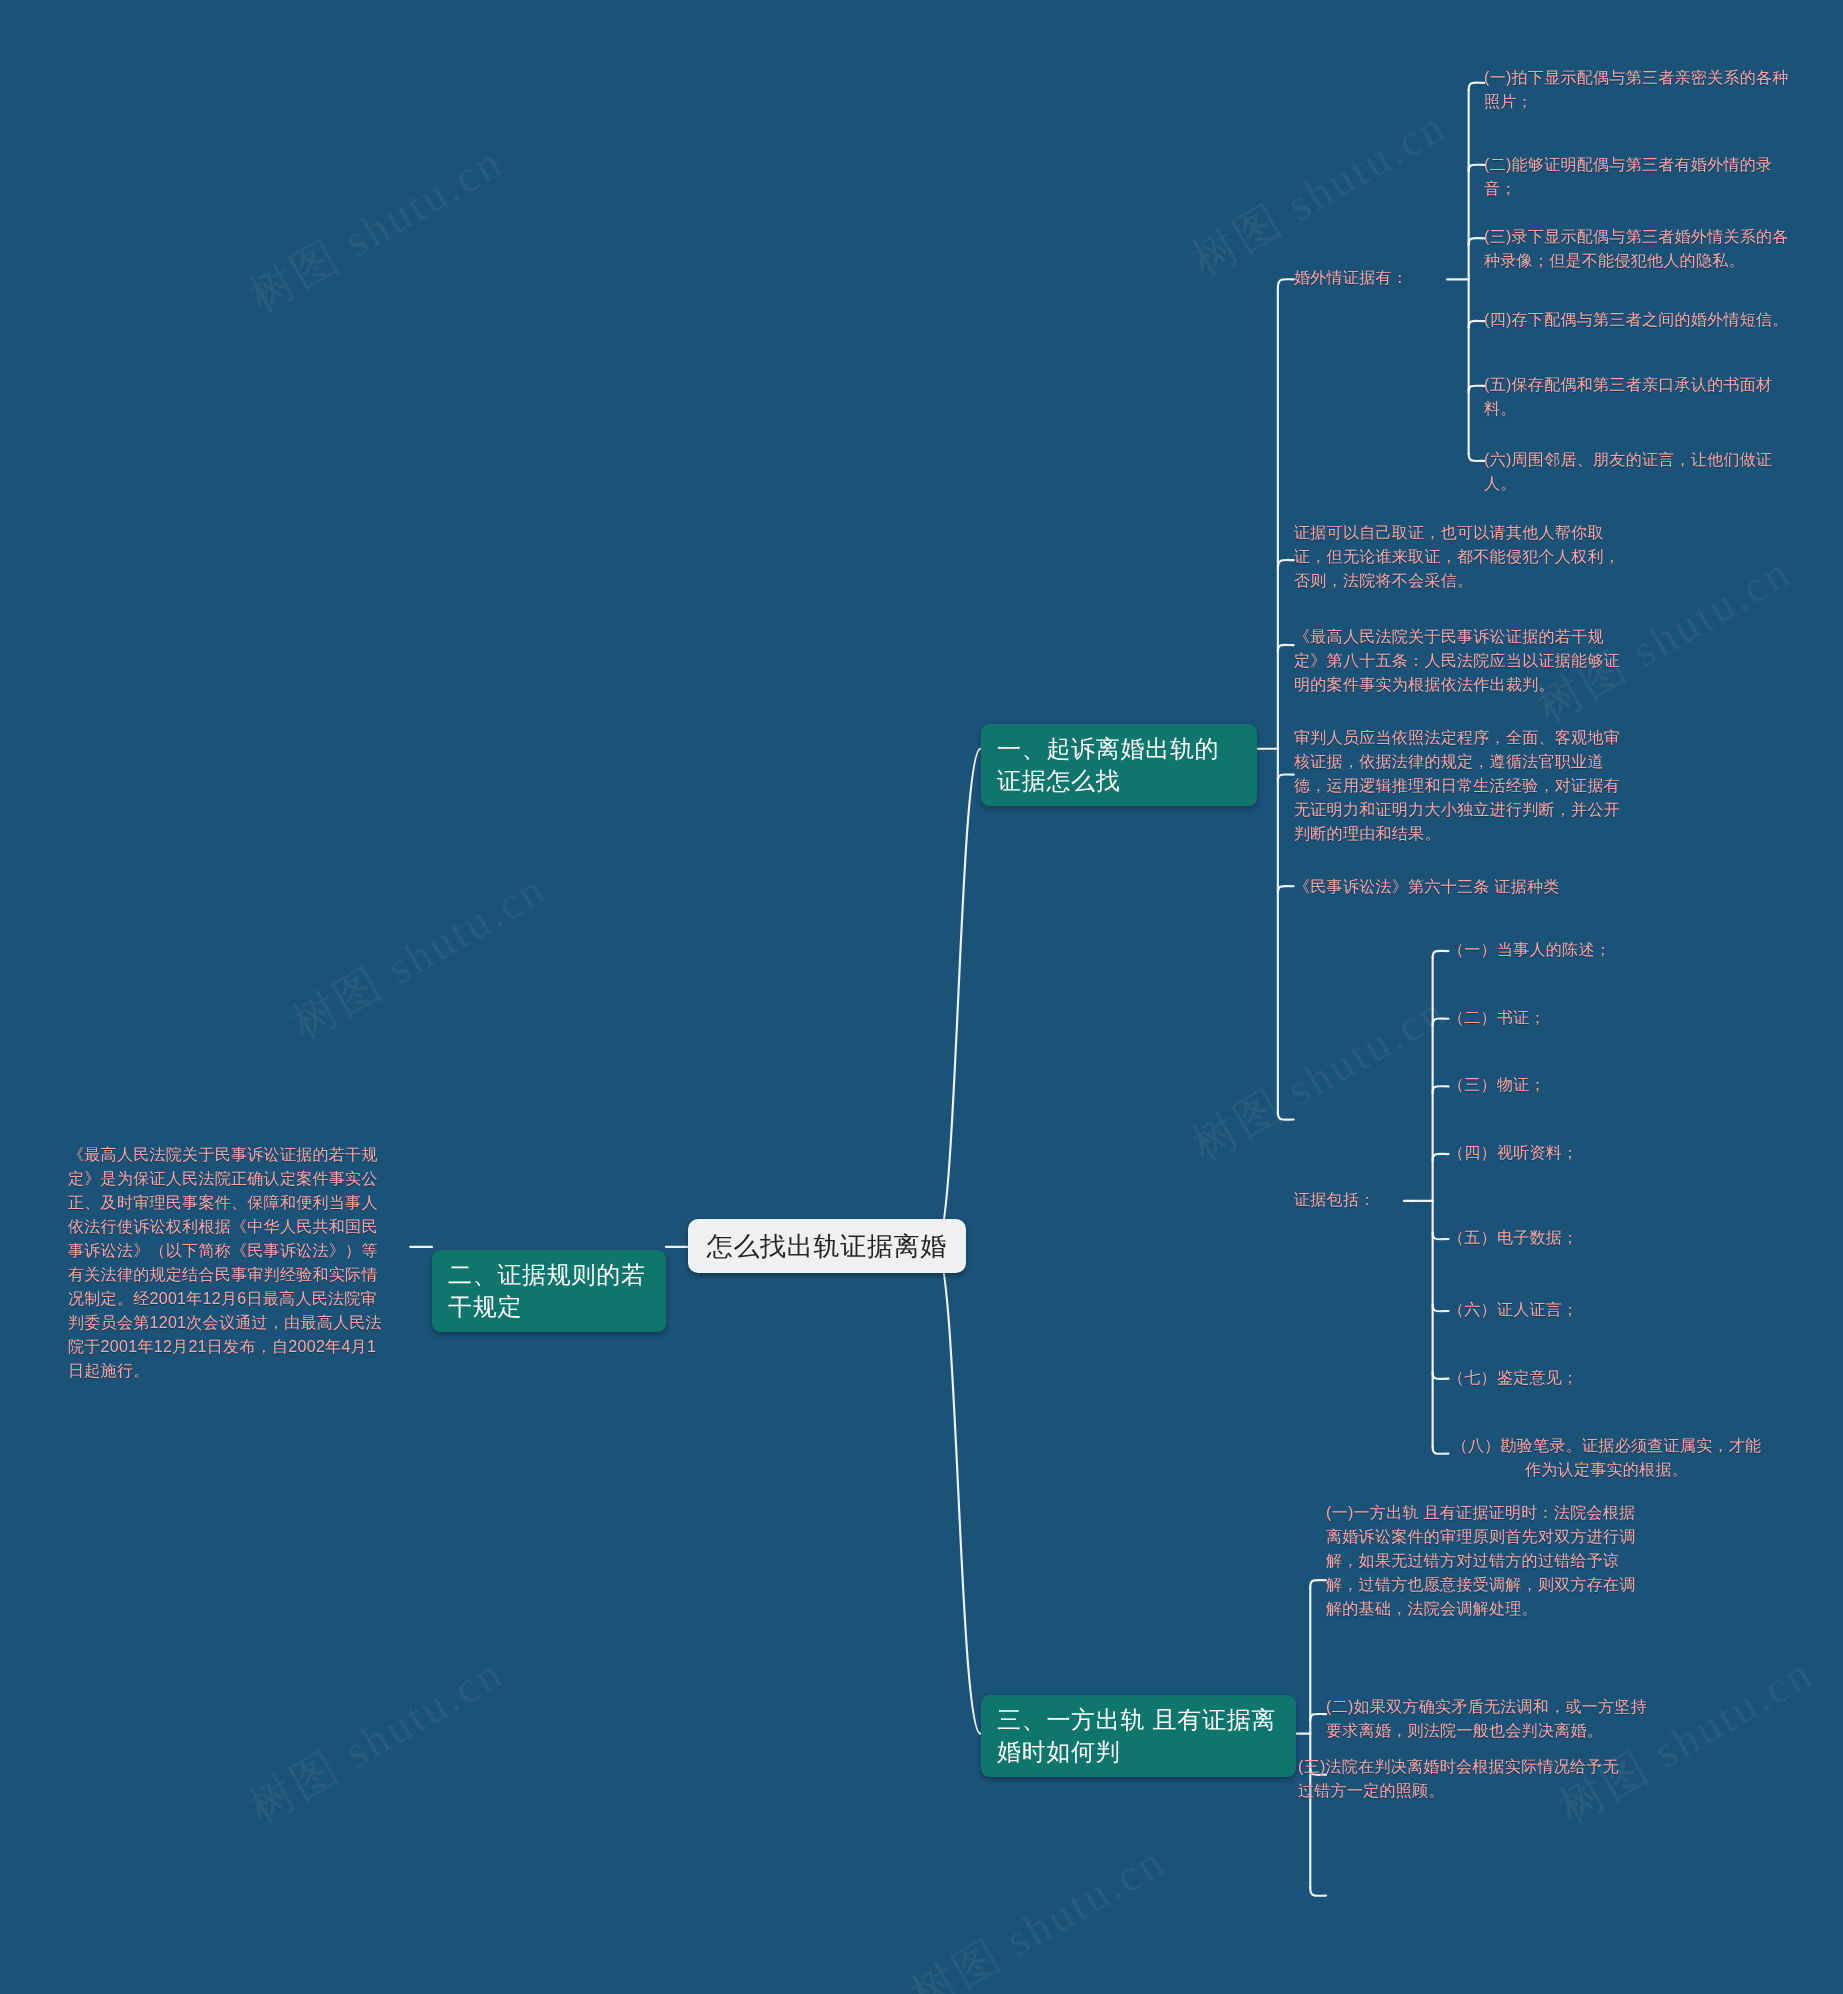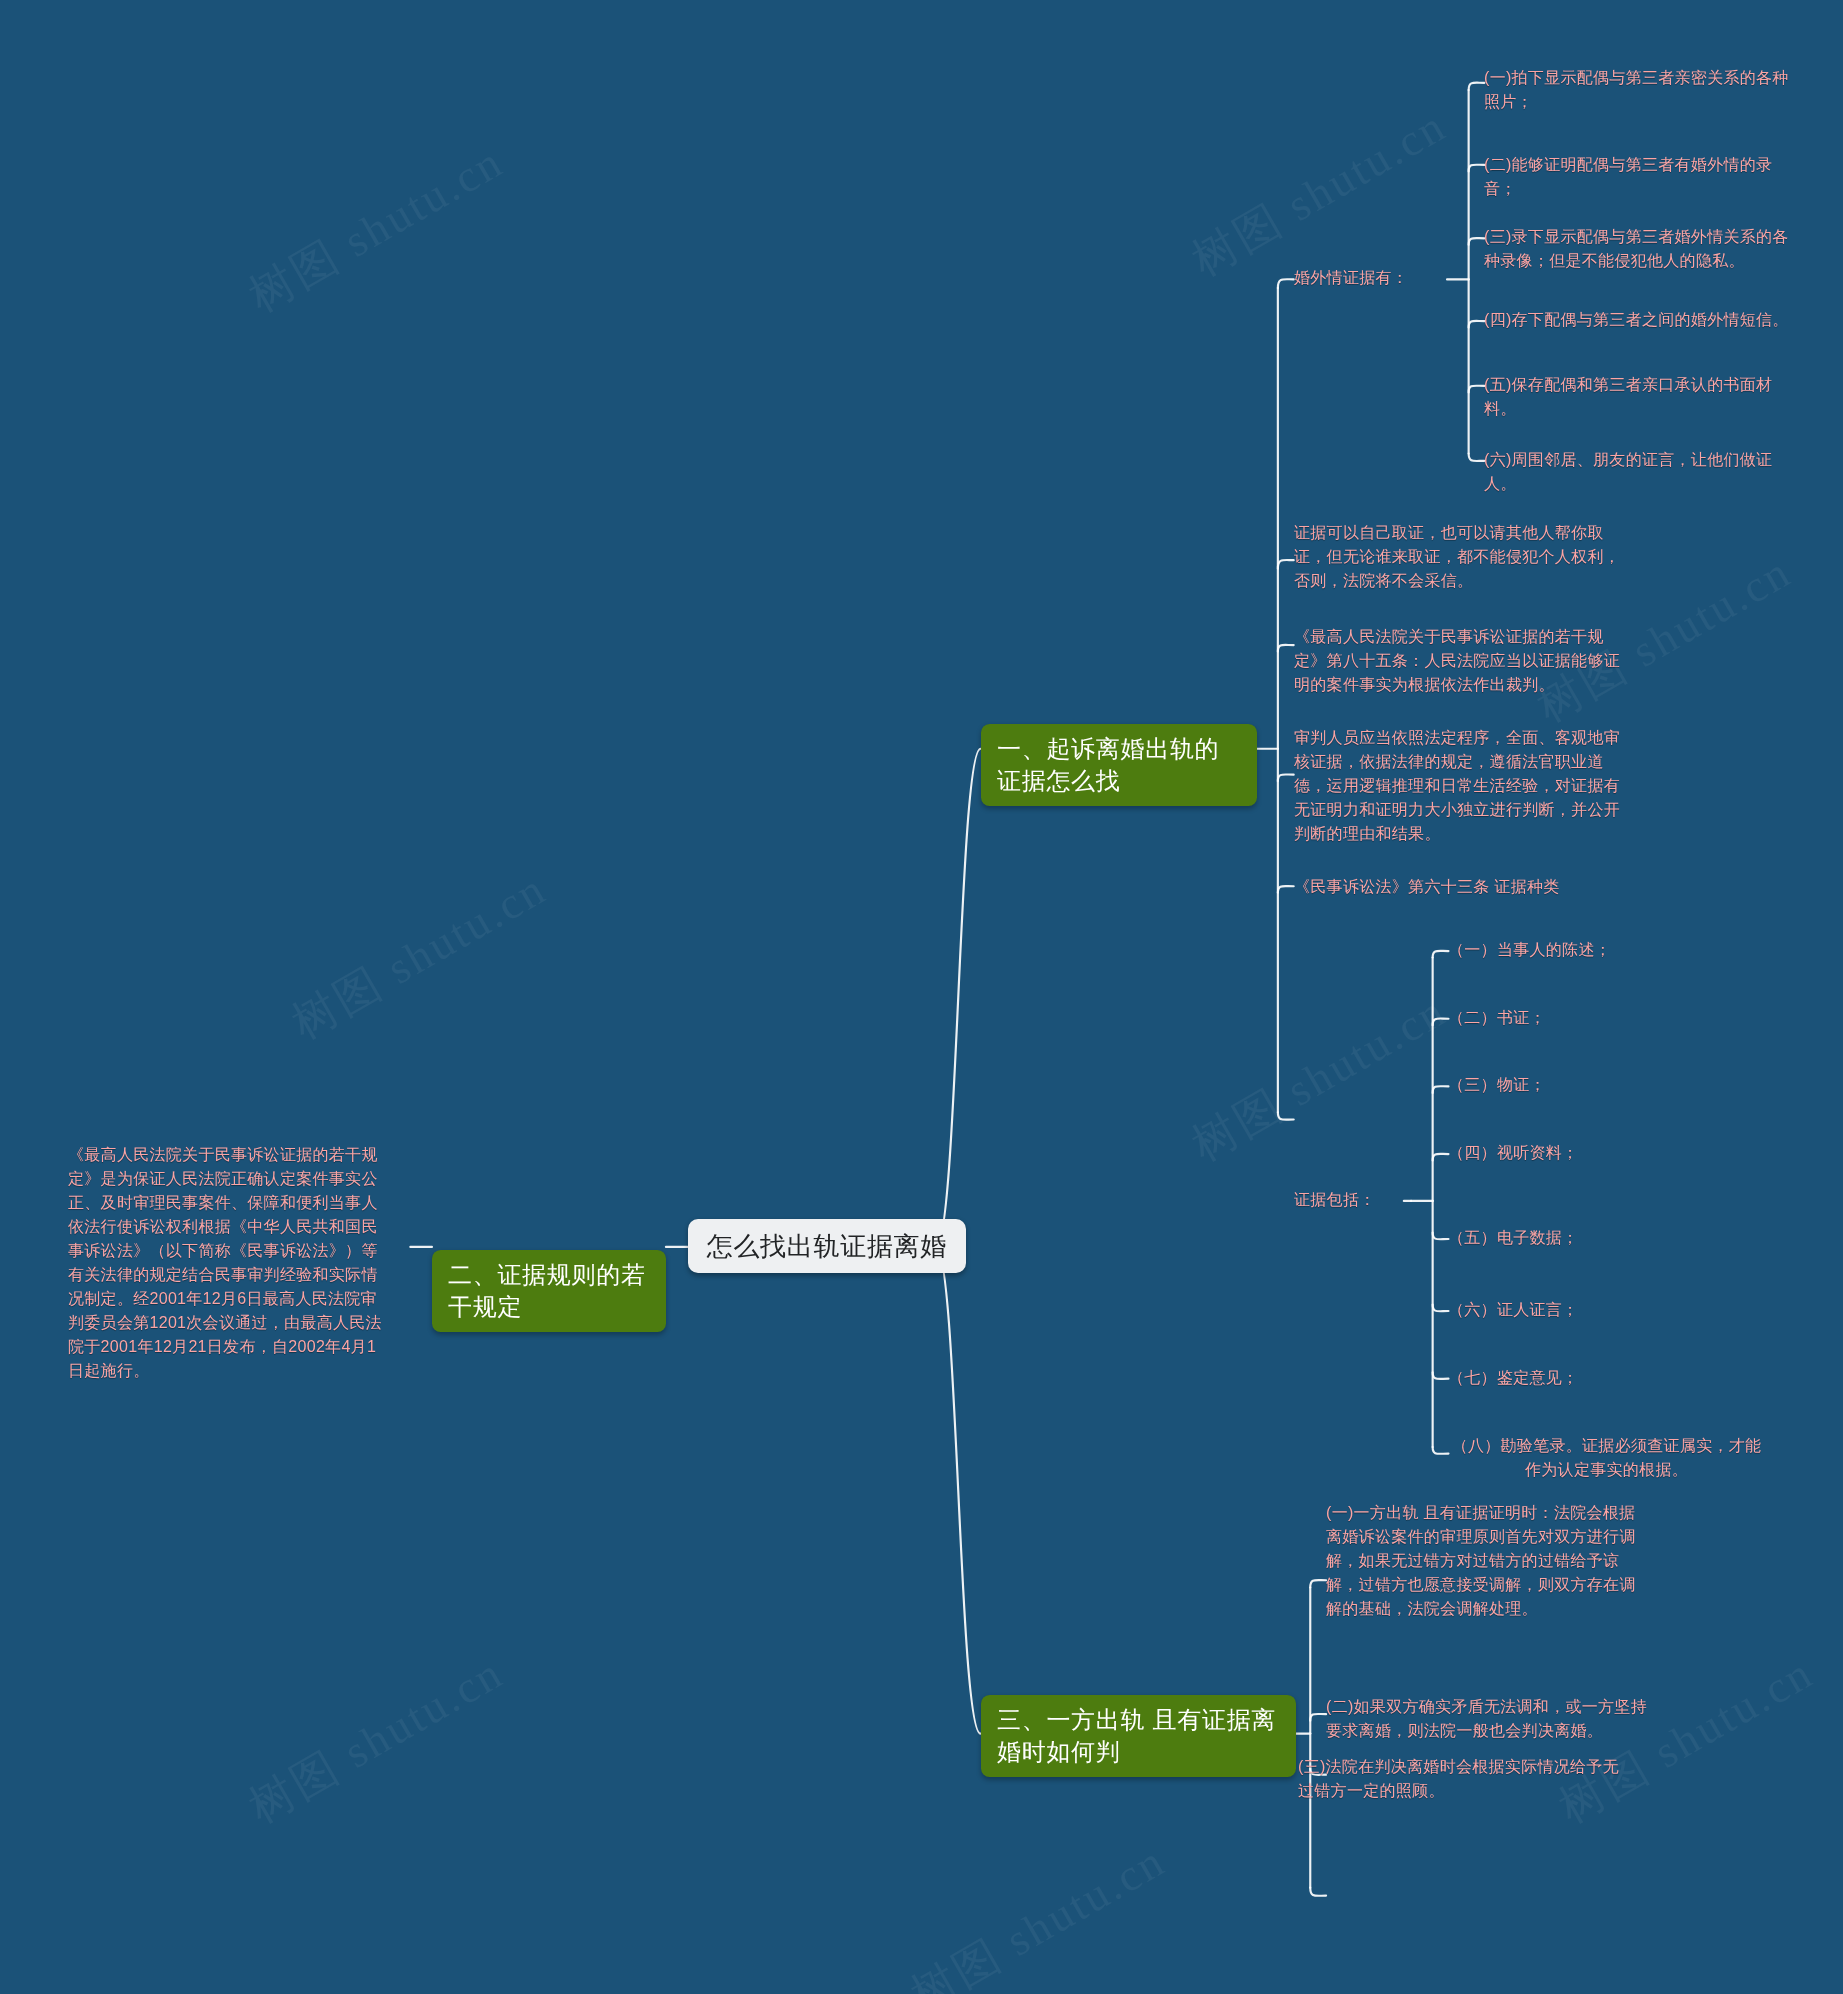--- a/index.html
+++ b/index.html
@@ -39,21 +39,21 @@
     border-radius:10px;
     padding:11.5px 18.7px;
     font-size:26px;
     line-height:1.18;
     letter-spacing:0.7px;
     box-shadow:0 2.2px 5px rgba(0,0,0,.32);
     white-space:nowrap;
   }
 
   .topic{
-    background:#4d7c0f;
+    background:#0f766e;
     color:#ffffff;
     border-radius:8.6px;
     padding:9.4px 16px;
     font-size:24px;
     line-height:1.32;
     letter-spacing:0.7px;
     box-shadow:0 2.2px 5px rgba(0,0,0,.28);
   }
 
   .leaf{

